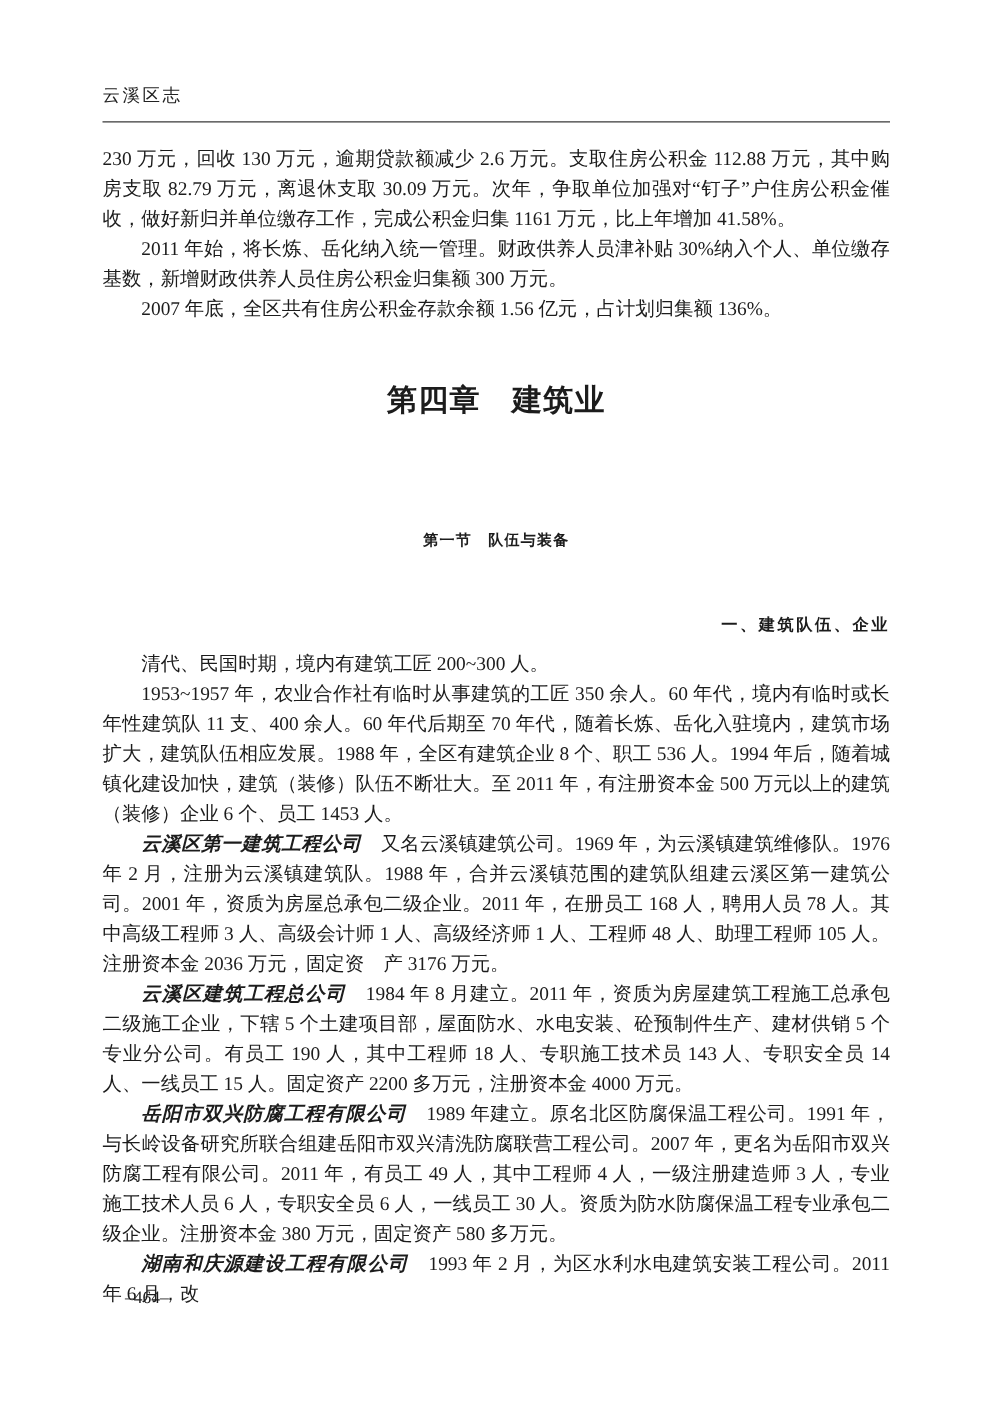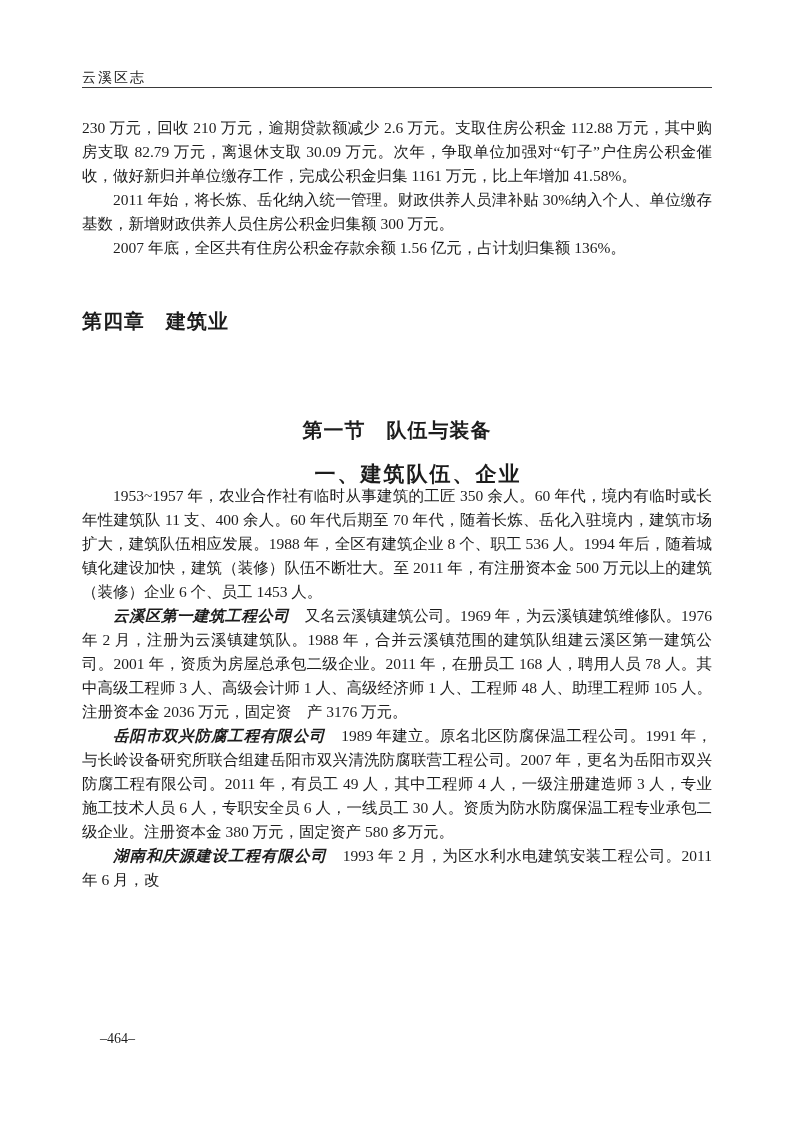--- a/index.html
+++ b/index.html
@@ -15,20 +15,21 @@
     color: #1c1c1c;
     font-family: "Liberation Serif", "DejaVu Serif", serif;
     overflow: hidden;
   }
   .running-header {
     position: absolute;
     top: 68px;
     left: 82px;
     width: 630px;
     border-bottom: 1.5px solid #3a3a3a;
+    padding-bottom: 11px;
   }
   .book-title {
     font-family: "Liberation Sans", "DejaVu Sans", sans-serif;
     font-size: 14px;
     letter-spacing: 2px;
     color: #222222;
   }
   .content {
     position: absolute;
     top: 116px;
@@ -39,45 +40,45 @@
     text-align: justify;
   }
   .para {
     margin: 0;
   }
   .indent {
     text-indent: 2em;
   }
   .chapter {
     margin: 44px 0 0 0;
-    font-size: 20px;
+    font-size: 24px;
     line-height: 34px;
     font-weight: bold;
-    text-align: left;
+    text-align: center;
     text-indent: 0;
     letter-spacing: 1px;
     font-family: "Liberation Serif", "DejaVu Serif", serif;
   }
   .section {
     margin: 82px 0 0 0;
-    font-size: 20px;
+    font-size: 12px;
     line-height: 24px;
     font-weight: bold;
     text-align: center;
     text-indent: 0;
     letter-spacing: 1px;
-    font-family: Liberation Mono, monospace;
+    font-family: Liberation Serif, serif;
   }
   .subsection {
-    margin: 20px 0 0 0;
+    margin: 46px 0 0 0;
     padding-left: 2em;
-    font-size: 21px;
+    font-size: 13px;
     line-height: 20px;
     font-weight: bold;
-    text-align: center;
+    text-align: right;
     letter-spacing: 2px;
     font-family: "Liberation Sans", "DejaVu Sans", sans-serif;
   }
   .after-heading {
     margin-top: 10px;
   }
   .lead {
     font-weight: bold;
     font-style: italic;
     letter-spacing: 0.5px;
@@ -95,34 +96,36 @@
 <body>
 
 <div class="page">
 
   <div class="running-header">
     <span class="book-title">云溪区志</span>
   </div>
 
   <div class="content">
 
-    <p class="para">230 万元，回收 210 万元，逾期贷款额减少 2.6 万元。支取住房公积金 112.88 万元，其中购房支取 82.79 万元，离退休支取 30.09 万元。次年，争取单位加强对“钉子”户住房公积金催收，做好新归并单位缴存工作，完成公积金归集 1161 万元，比上年增加 41.58%。</p>
+    <p class="para">230 万元，回收 130 万元，逾期贷款额减少 2.6 万元。支取住房公积金 112.88 万元，其中购房支取 82.79 万元，离退休支取 30.09 万元。次年，争取单位加强对“钉子”户住房公积金催收，做好新归并单位缴存工作，完成公积金归集 1161 万元，比上年增加 41.58%。</p>
     <p class="para indent">2011 年始，将长炼、岳化纳入统一管理。财政供养人员津补贴 30%纳入个人、单位缴存基数，新增财政供养人员住房公积金归集额 300 万元。</p>
     <p class="para indent">2007 年底，全区共有住房公积金存款余额 1.56 亿元，占计划归集额 136%。</p>
 
     <h1 class="chapter">第四章　建筑业</h1>
 
     <h2 class="section">第一节　队伍与装备</h2>
 
     <h3 class="subsection">一、建筑队伍、企业</h3>
 
+    <p class="para indent after-heading">清代、民国时期，境内有建筑工匠 200~300 人。</p>
     <p class="para indent">1953~1957 年，农业合作社有临时从事建筑的工匠 350 余人。60 年代，境内有临时或长年性建筑队 11 支、400 余人。60 年代后期至 70 年代，随着长炼、岳化入驻境内，建筑市场扩大，建筑队伍相应发展。1988 年，全区有建筑企业 8 个、职工 536 人。1994 年后，随着城镇化建设加快，建筑（装修）队伍不断壮大。至 2011 年，有注册资本金 500 万元以上的建筑（装修）企业 6 个、员工 1453 人。</p>
 
     <p class="para indent"><b class="lead">云溪区第一建筑工程公司</b><span>　又名云溪镇建筑公司。1969 年，为云溪镇建筑维修队。1976 年 2 月，注册为云溪镇建筑队。1988 年，合并云溪镇范围的建筑队组建云溪区第一建筑公司。2001 年，资质为房屋总承包二级企业。2011 年，在册员工 168 人，聘用人员 78 人。其中高级工程师 3 人、高级会计师 1 人、高级经济师 1 人、工程师 48 人、助理工程师 105 人。注册资本金 2036 万元，固定资　产 3176 万元。</span></p>
 
+    <p class="para indent"><b class="lead">云溪区建筑工程总公司</b><span>　1984 年 8 月建立。2011 年，资质为房屋建筑工程施工总承包二级施工企业，下辖 5 个土建项目部，屋面防水、水电安装、砼预制件生产、建材供销 5 个专业分公司。有员工 190 人，其中工程师 18 人、专职施工技术员 143 人、专职安全员 14 人、一线员工 15 人。固定资产 2200 多万元，注册资本金 4000 万元。</span></p>
 
     <p class="para indent"><b class="lead">岳阳市双兴防腐工程有限公司</b><span>　1989 年建立。原名北区防腐保温工程公司。1991 年，与长岭设备研究所联合组建岳阳市双兴清洗防腐联营工程公司。2007 年，更名为岳阳市双兴防腐工程有限公司。2011 年，有员工 49 人，其中工程师 4 人，一级注册建造师 3 人，专业施工技术人员 6 人，专职安全员 6 人，一线员工 30 人。资质为防水防腐保温工程专业承包二级企业。注册资本金 380 万元，固定资产 580 多万元。</span></p>
 
     <p class="para indent"><b class="lead">湖南和庆源建设工程有限公司</b><span>　1993 年 2 月，为区水利水电建筑安装工程公司。2011 年 6 月，改</span></p>
 
   </div>
 
   <div class="footer">
     <span>–464–</span>
   </div>

